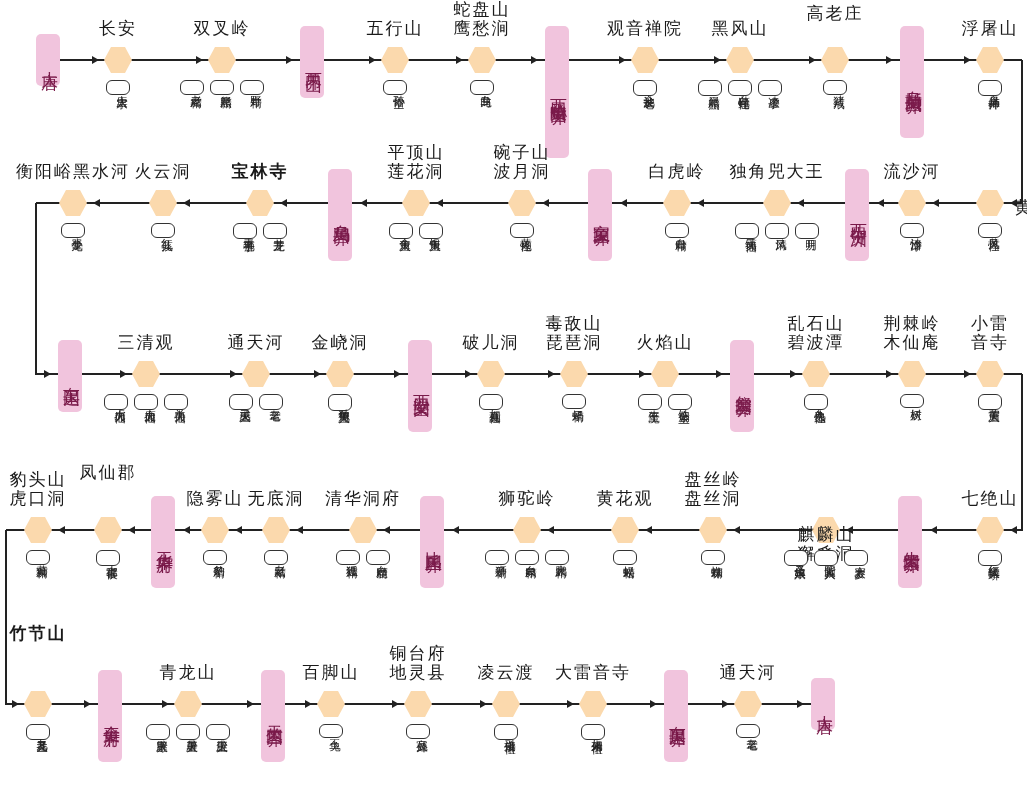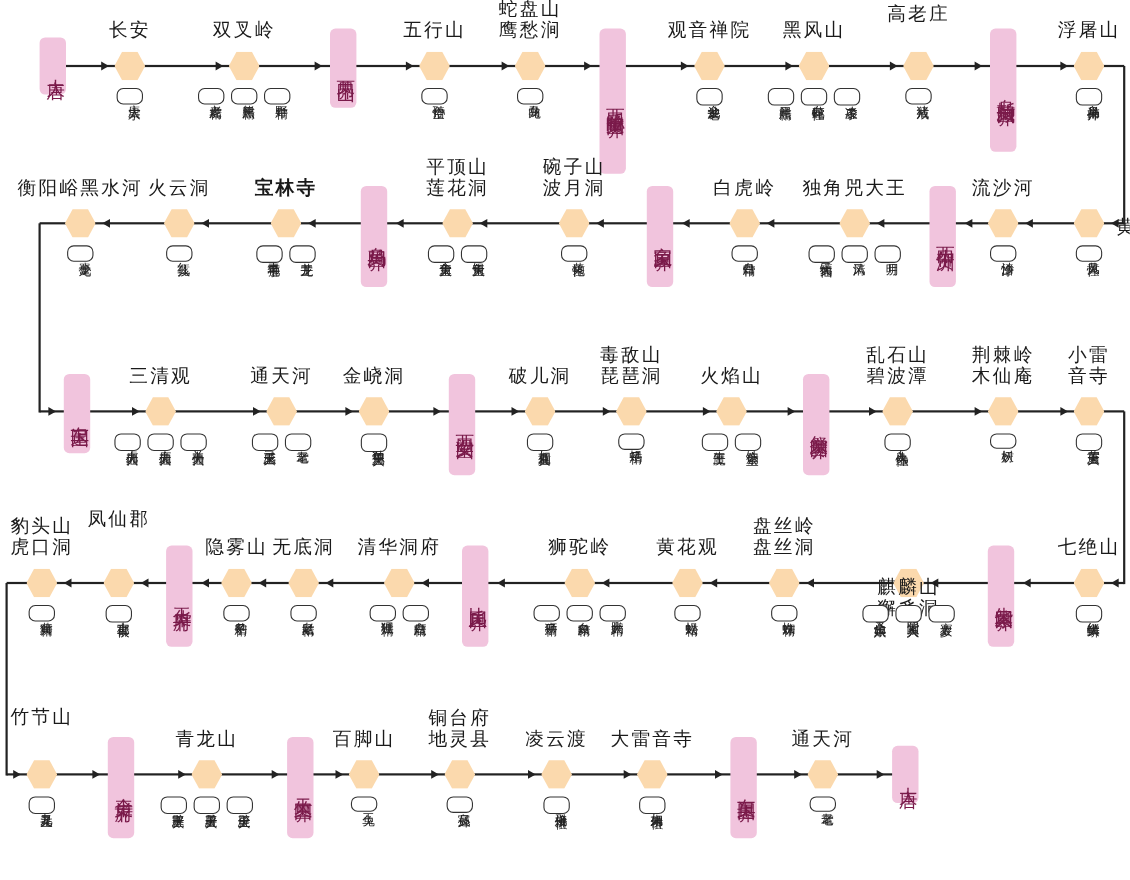--- a/index.html
+++ b/index.html
@@ -375,21 +375,21 @@
     <div class="arrow r" style="left: 162px; top: 700px;"></div>
     <div class="arrow r" style="left: 247px; top: 700px;"></div>
     <div class="arrow r" style="left: 305px; top: 700px;"></div>
     <div class="arrow r" style="left: 392px; top: 700px;"></div>
     <div class="arrow r" style="left: 480px; top: 700px;"></div>
     <div class="arrow r" style="left: 567px; top: 700px;"></div>
     <div class="arrow r" style="left: 650px; top: 700px;"></div>
     <div class="arrow r" style="left: 722px; top: 700px;"></div>
     <div class="arrow r" style="left: 797px; top: 700px;"></div>
     <div class="node" style="left: 38px; top: 704px;"></div>
-    <div class="place" style="left: 38px; top: 643px;">
+    <div class="place" style="left: 38px; top: 624px; font-weight: bold;">
       <div>竹节山</div>
     </div>
     <div class="chars" style="left: 38px; top: 724px;">
       <div class="char">九灵元圣</div>
     </div>
     <div class="border" style="left: 110px; height: 80px; top: 670px;">金平府界</div>
     <div class="node" style="left: 188px; top: 704px;"></div>
     <div class="place" style="left: 188px; top: 663px;">
       <div>青龙山</div>
     </div>

